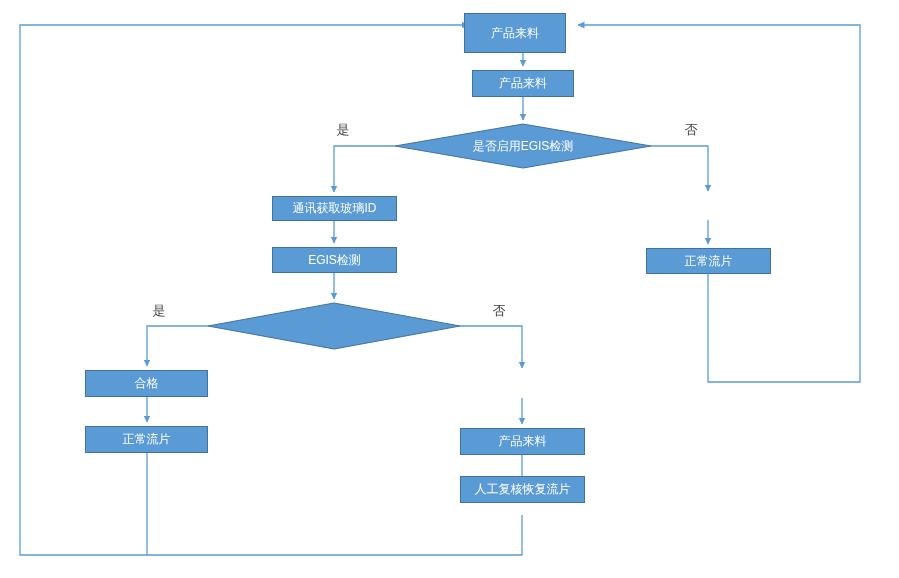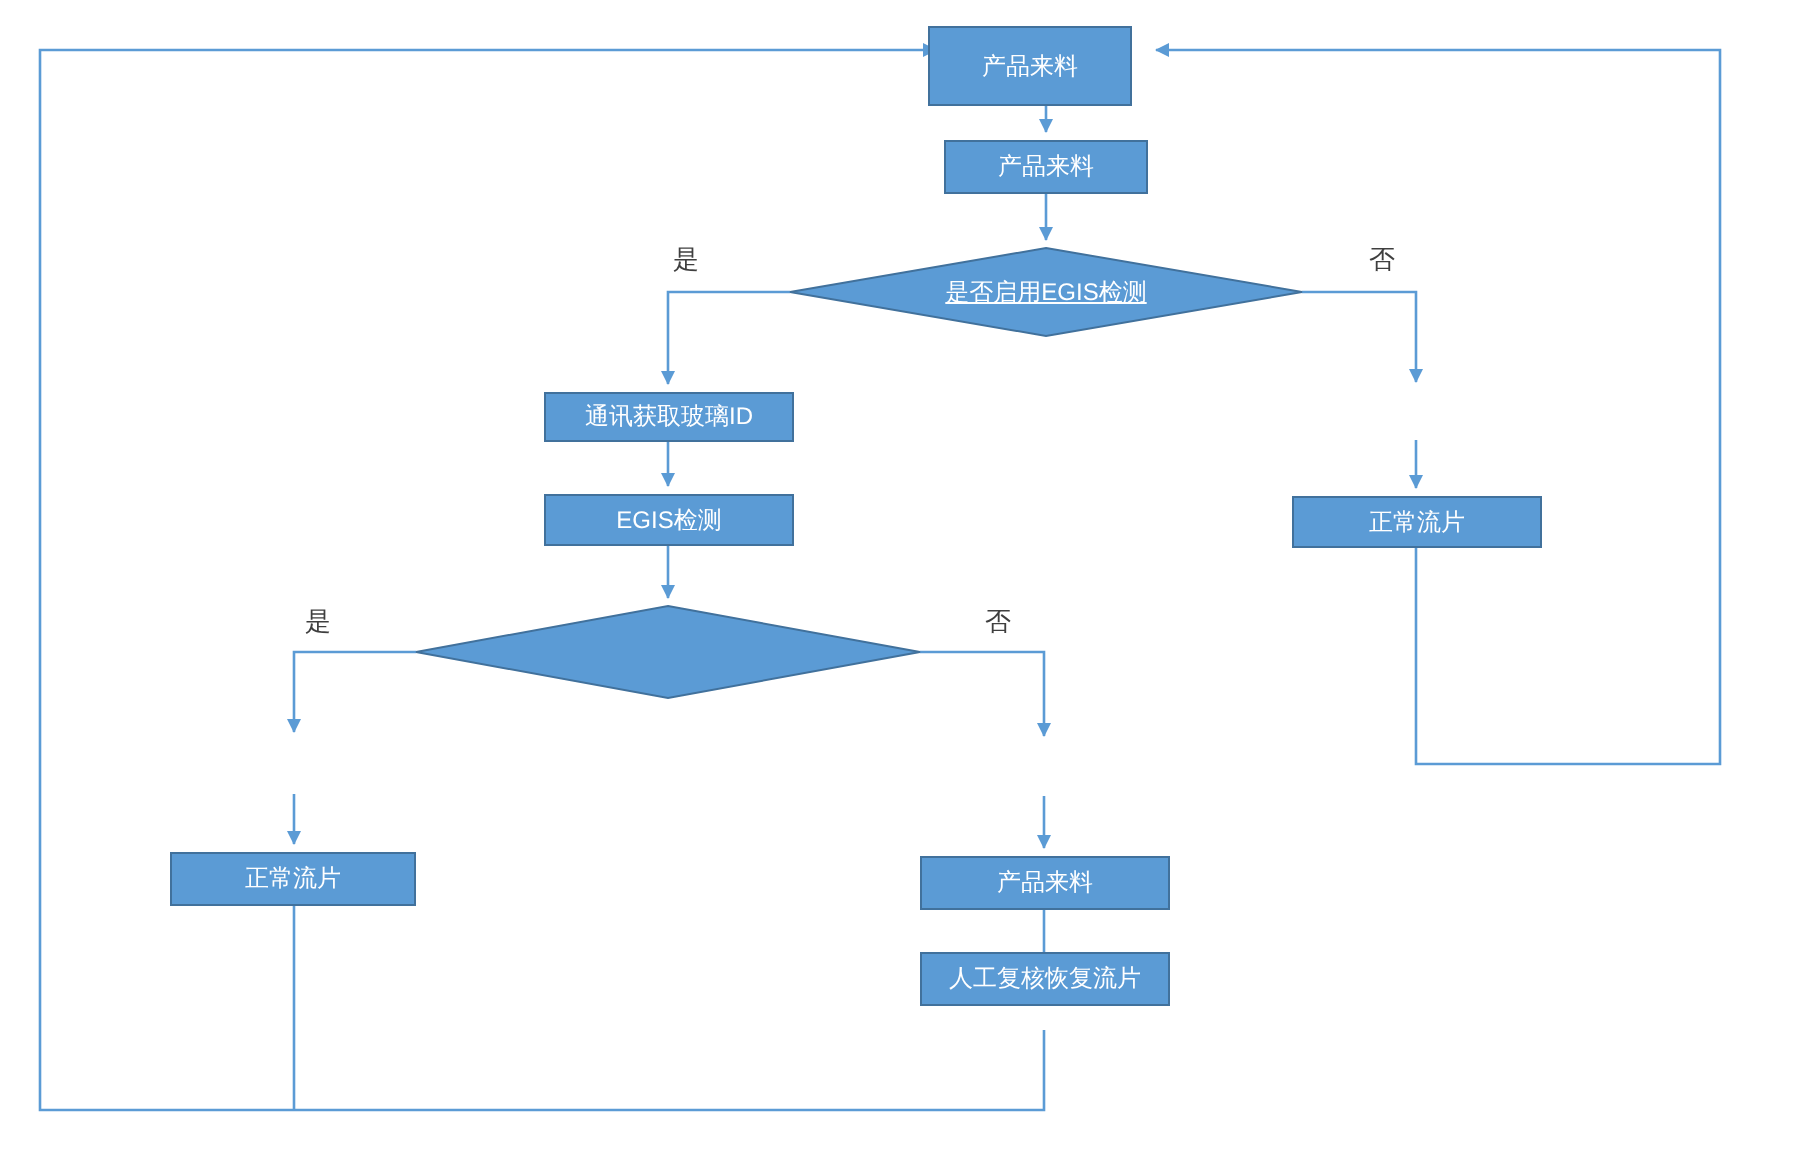--- a/index.html
+++ b/index.html
@@ -48,21 +48,20 @@
   }
   .diamond-label {
     position: absolute;
     color: var(--node-text);
     font-size: 12px;
     display: flex;
     align-items: center;
     justify-content: center;
     white-space: nowrap;
     pointer-events: none;
-    text-decoration: underline;
   }
   .edge-label {
     position: absolute;
     color: var(--label-text);
     font-size: 13px;
     width: 24px;
     text-align: center;
     white-space: nowrap;
   }
 </style>
@@ -102,20 +101,21 @@
   <div class="node" style="left:472px;top:70px;width:102px;height:27px">产品来料</div>
 
   <div class="diamond-label" style="left:395px;top:124px;width:256px;height:44px">是否启用EGIS检测</div>
 
   <div class="node" style="left:272px;top:196px;width:125px;height:25px">通讯获取玻璃ID</div>
   <div class="node" style="left:272px;top:247px;width:125px;height:26px">EGIS检测</div>
 
 
   <div class="node" style="left:646px;top:248px;width:125px;height:26px">正常流片</div>
 
+  <div class="node" style="left:85px;top:370px;width:123px;height:27px">合格</div>
   <div class="node" style="left:85px;top:426px;width:123px;height:27px">正常流片</div>
 
   <div class="node" style="left:460px;top:428px;width:125px;height:27px">产品来料</div>
   <div class="node" style="left:460px;top:476px;width:125px;height:27px">人工复核恢复流片</div>
 
   <div class="edge-label" style="left:331px;top:121px">是</div>
   <div class="edge-label" style="left:679px;top:121px">否</div>
   <div class="edge-label" style="left:147px;top:302px">是</div>
   <div class="edge-label" style="left:487px;top:302px">否</div>
 

